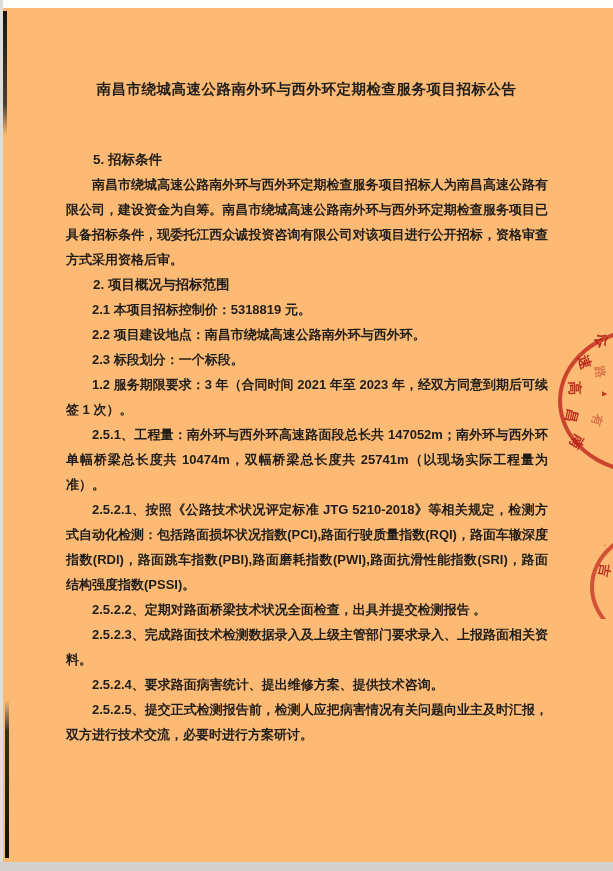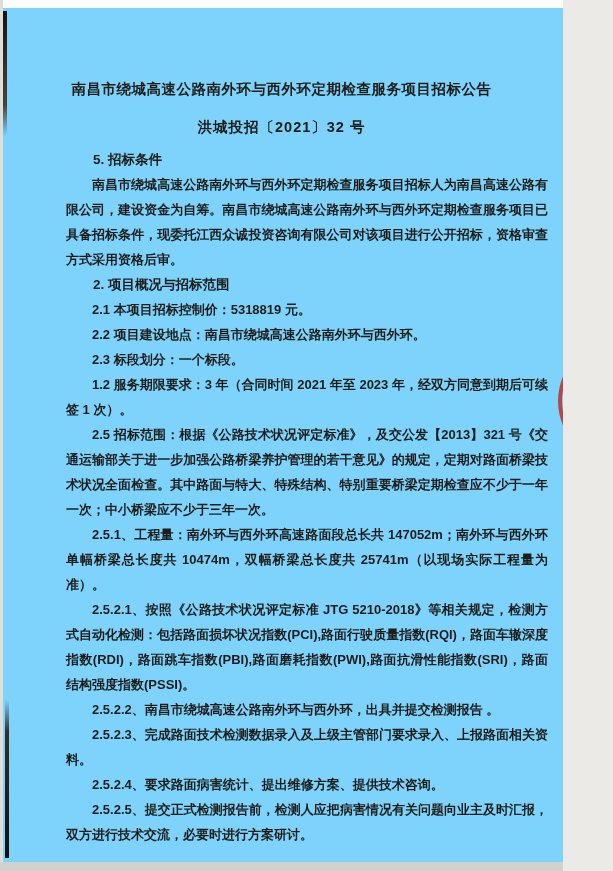--- a/index.html
+++ b/index.html
@@ -4,22 +4,22 @@
 <style>
   html,body{margin:0;padding:0;}
   body{
     width:613px;height:871px;
     background:#eceae6;
     font-family:"Liberation Sans","DejaVu Sans",sans-serif;
     -webkit-font-smoothing:antialiased;
   }
   .page{
     position:relative;
-    width:563px;height:871px;
-    background:#7dd3fc;
+    width:613px;height:871px;
+    background:#fdba74;
     overflow:hidden;
     color:#1f1d1a;
   }
   
   .edge-left-light{position:absolute;left:0;top:0;width:3px;height:100%;background:#e0ded9;}
   .edge-left-dark-top{position:absolute;left:3px;top:11px;width:4px;height:125px;
     background:linear-gradient(#17140f,#4a4138 75%,rgba(74,65,56,0));}
   .edge-left-dark-bottom{position:absolute;left:5px;top:700px;width:4px;height:158px;
     background:linear-gradient(rgba(42,37,31,0),#332e27 20%,#120f0b);}
   .edge-bottom{position:absolute;left:0;bottom:0;width:100%;height:9px;background:#d2d1ce;}
@@ -70,40 +70,38 @@
 
 <div class="page">
 
   <div class="edge-top"></div>
   <div class="edge-left-light"></div>
   <div class="edge-left-dark-top"></div>
   <div class="edge-left-dark-bottom"></div>
   <div class="edge-bottom"></div>
 
   <div class="title">南昌市绕城高速公路南外环与西外环定期检查服务项目招标公告</div>
-  <div class="doc-number">洪城投招〔2021〕32 号</div>
 
   <div class="doc-body">
 
     <p class="sec-heading">5. 招标条件</p>
 
     <p><span class="u">南昌市绕城高速公路南外环与西外环定期检查服务项目</span><span>招标人为南昌高速公路有限公司，建设资金为自筹。</span><span class="u">南昌市绕城高速公路南外环与西外环定期检查服务项目</span><span>已具备招标条件，现委托</span><span class="u">江西众诚投资咨询有限公司</span><span>对该项目进行公开招标，资格审查方式采用</span><span class="u">资格后审</span><span>。</span></p>
 
     <p class="sec-heading h2">2. 项目概况与招标范围</p>
 
     <p>2.1 本项目招标控制价：5318819 元。</p>
     <p>2.2 项目建设地点：南昌市绕城高速公路南外环与西外环。</p>
     <p>2.3 标段划分：一个标段。</p>
     <p>1.2 服务期限要求：3 年（合同时间 2021 年至 2023 年，经双方同意到期后可续签 1 次）。</p>
-    <p>2.5 招标范围：根据《公路技术状况评定标准》，及交公发【2013】321 号《交通运输部关于进一步加强公路桥梁养护管理的若干意见》的规定，定期对路面桥梁技术状况全面检查。其中路面与特大、特殊结构、特别重要桥梁定期检查应不少于一年一次；中小桥梁应不少于三年一次。</p>
     <p>2.5.1、工程量：南外环与西外环高速路面段总长共 147052m；南外环与西外环单幅桥梁总长度共 10474m，双幅桥梁总长度共 25741m（以现场实际工程量为准）。</p>
 
     <p><span class="u">2.5.2.1</span><span>、按照《公路技术状况评定标准 JTG 5210-2018》等相关规定，检测方式自动化检测：包括路面损坏状况指数(PCI),路面行驶质量指数(RQI)，路面车辙深度指数(RDI)，路面跳车指数(PBI),路面磨耗指数(PWI),路面抗滑性能指数(SRI)，路面结构强度指数(PSSI)。</span></p>
 
-    <p>2.5.2.2、南昌市绕城高速公路南外环与西外环，出具并提交检测报告 。</p>
+    <p>2.5.2.2、定期对路面桥梁技术状况全面检查，出具并提交检测报告 。</p>
 
     <p><span class="u">2.5.2.3</span><span>、完成路面技术检测数据录入及上级主管部门要求录入、上报路面相关资料。</span></p>
 
     <p>2.5.2.4、要求路面病害统计、提出维修方案、提供技术咨询。</p>
     <p>2.5.2.5、提交正式检测报告前，检测人应把病害情况有关问题向业主及时汇报，双方进行技术交流，必要时进行方案研讨。</p>
 
   </div>
 
   <div class="stamp-upper">
     <div class="ring"></div>

